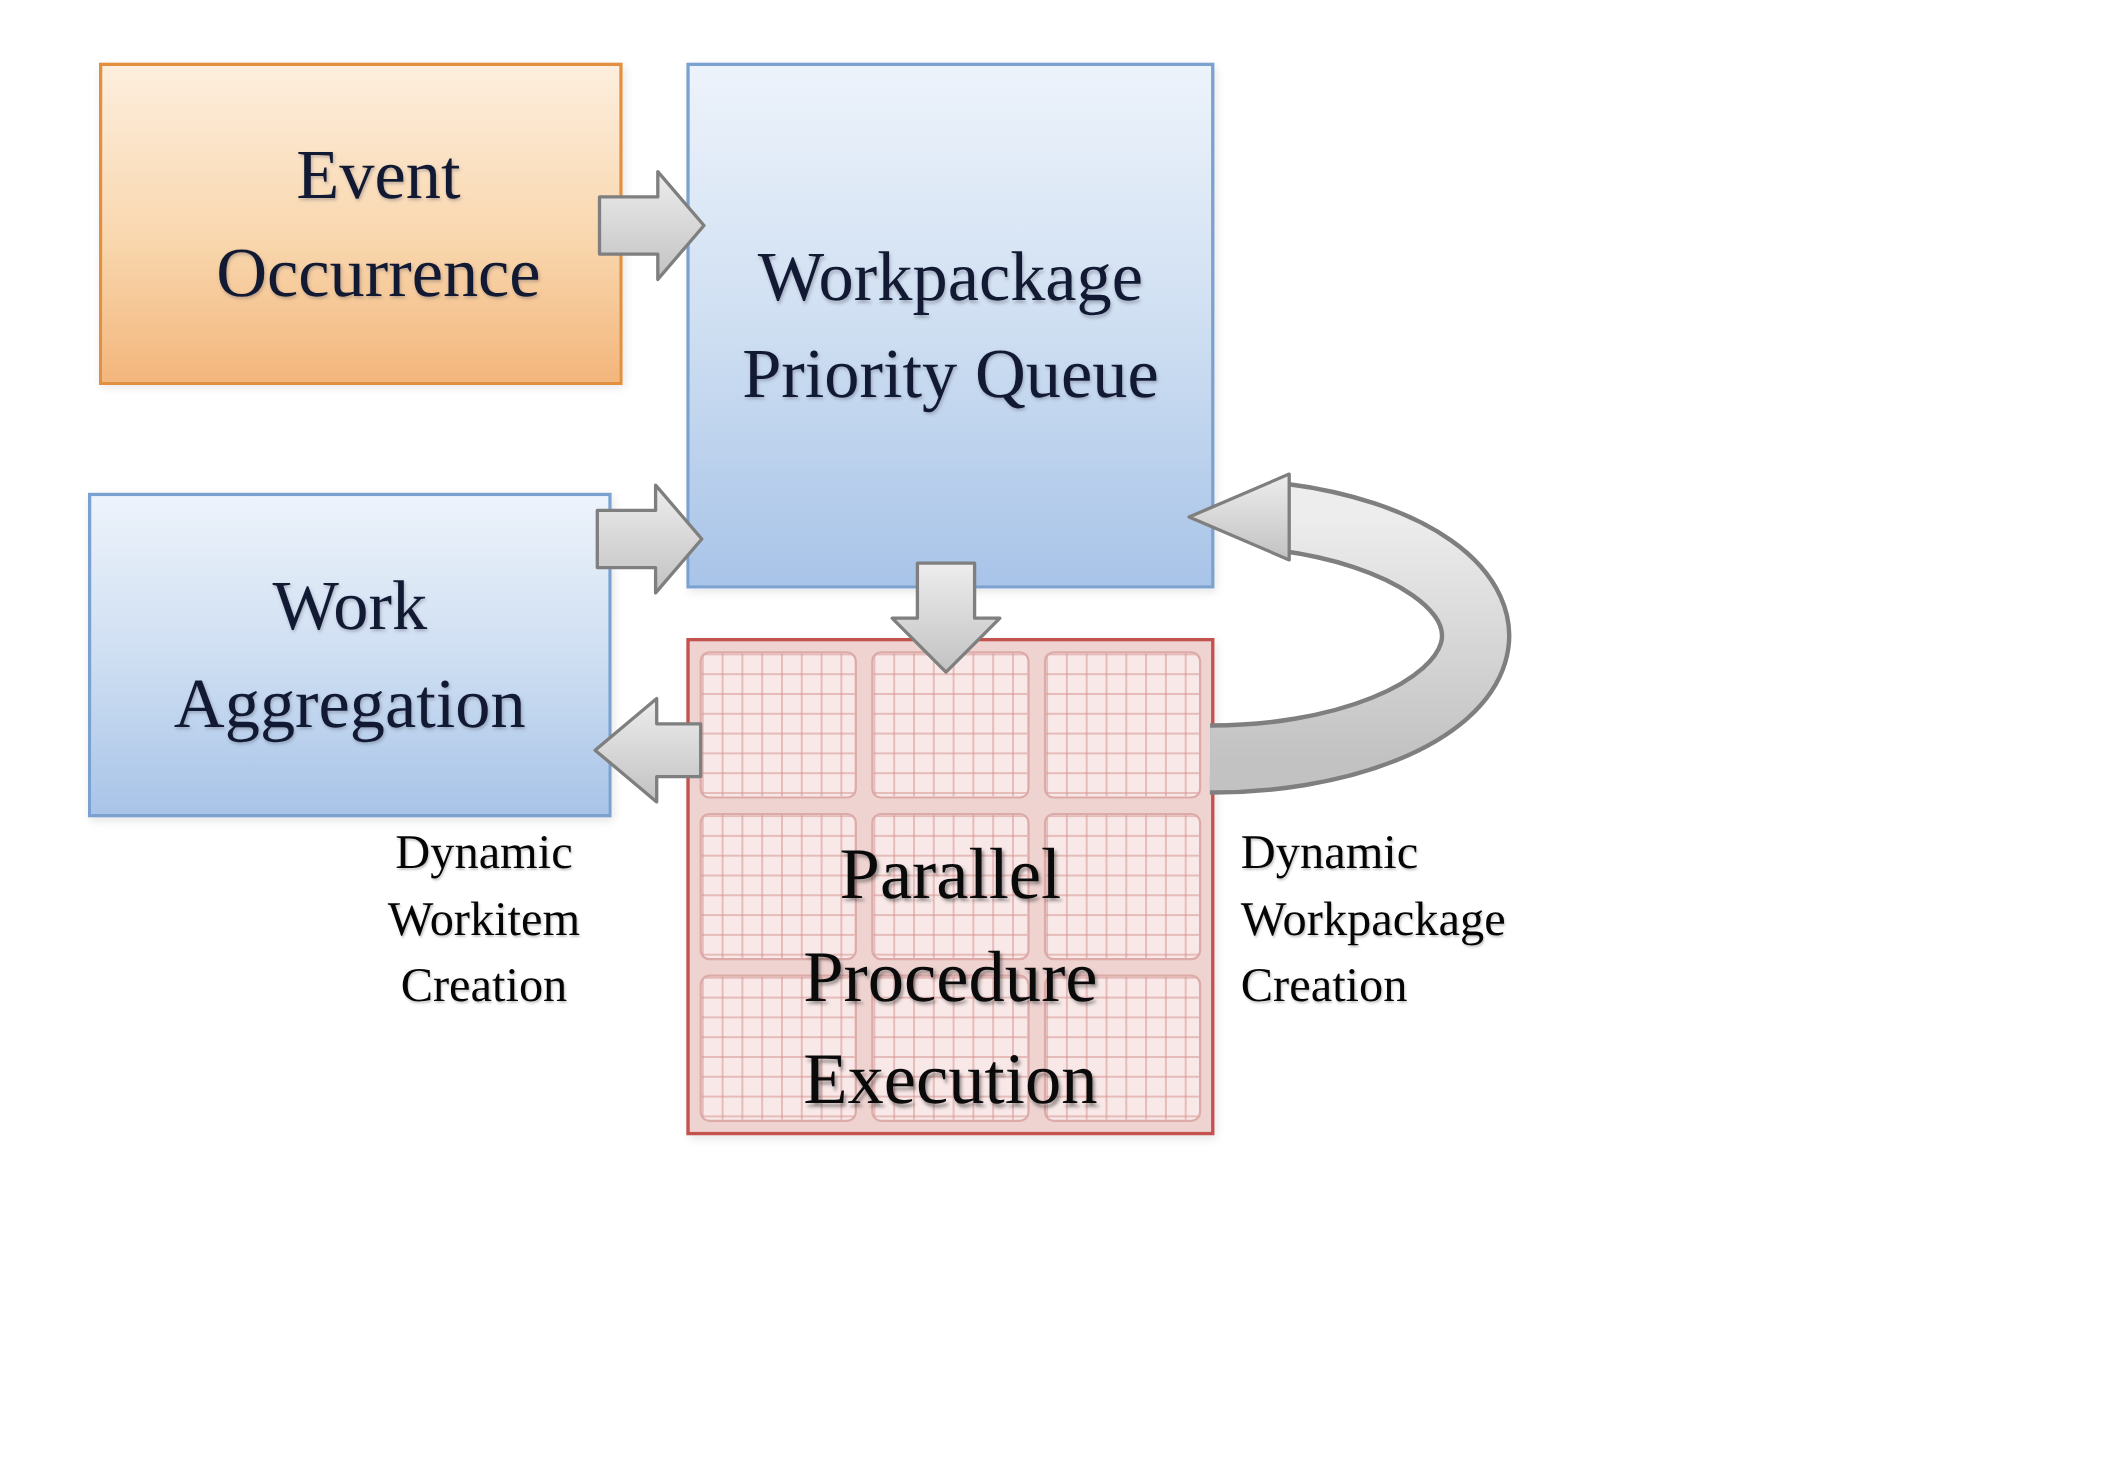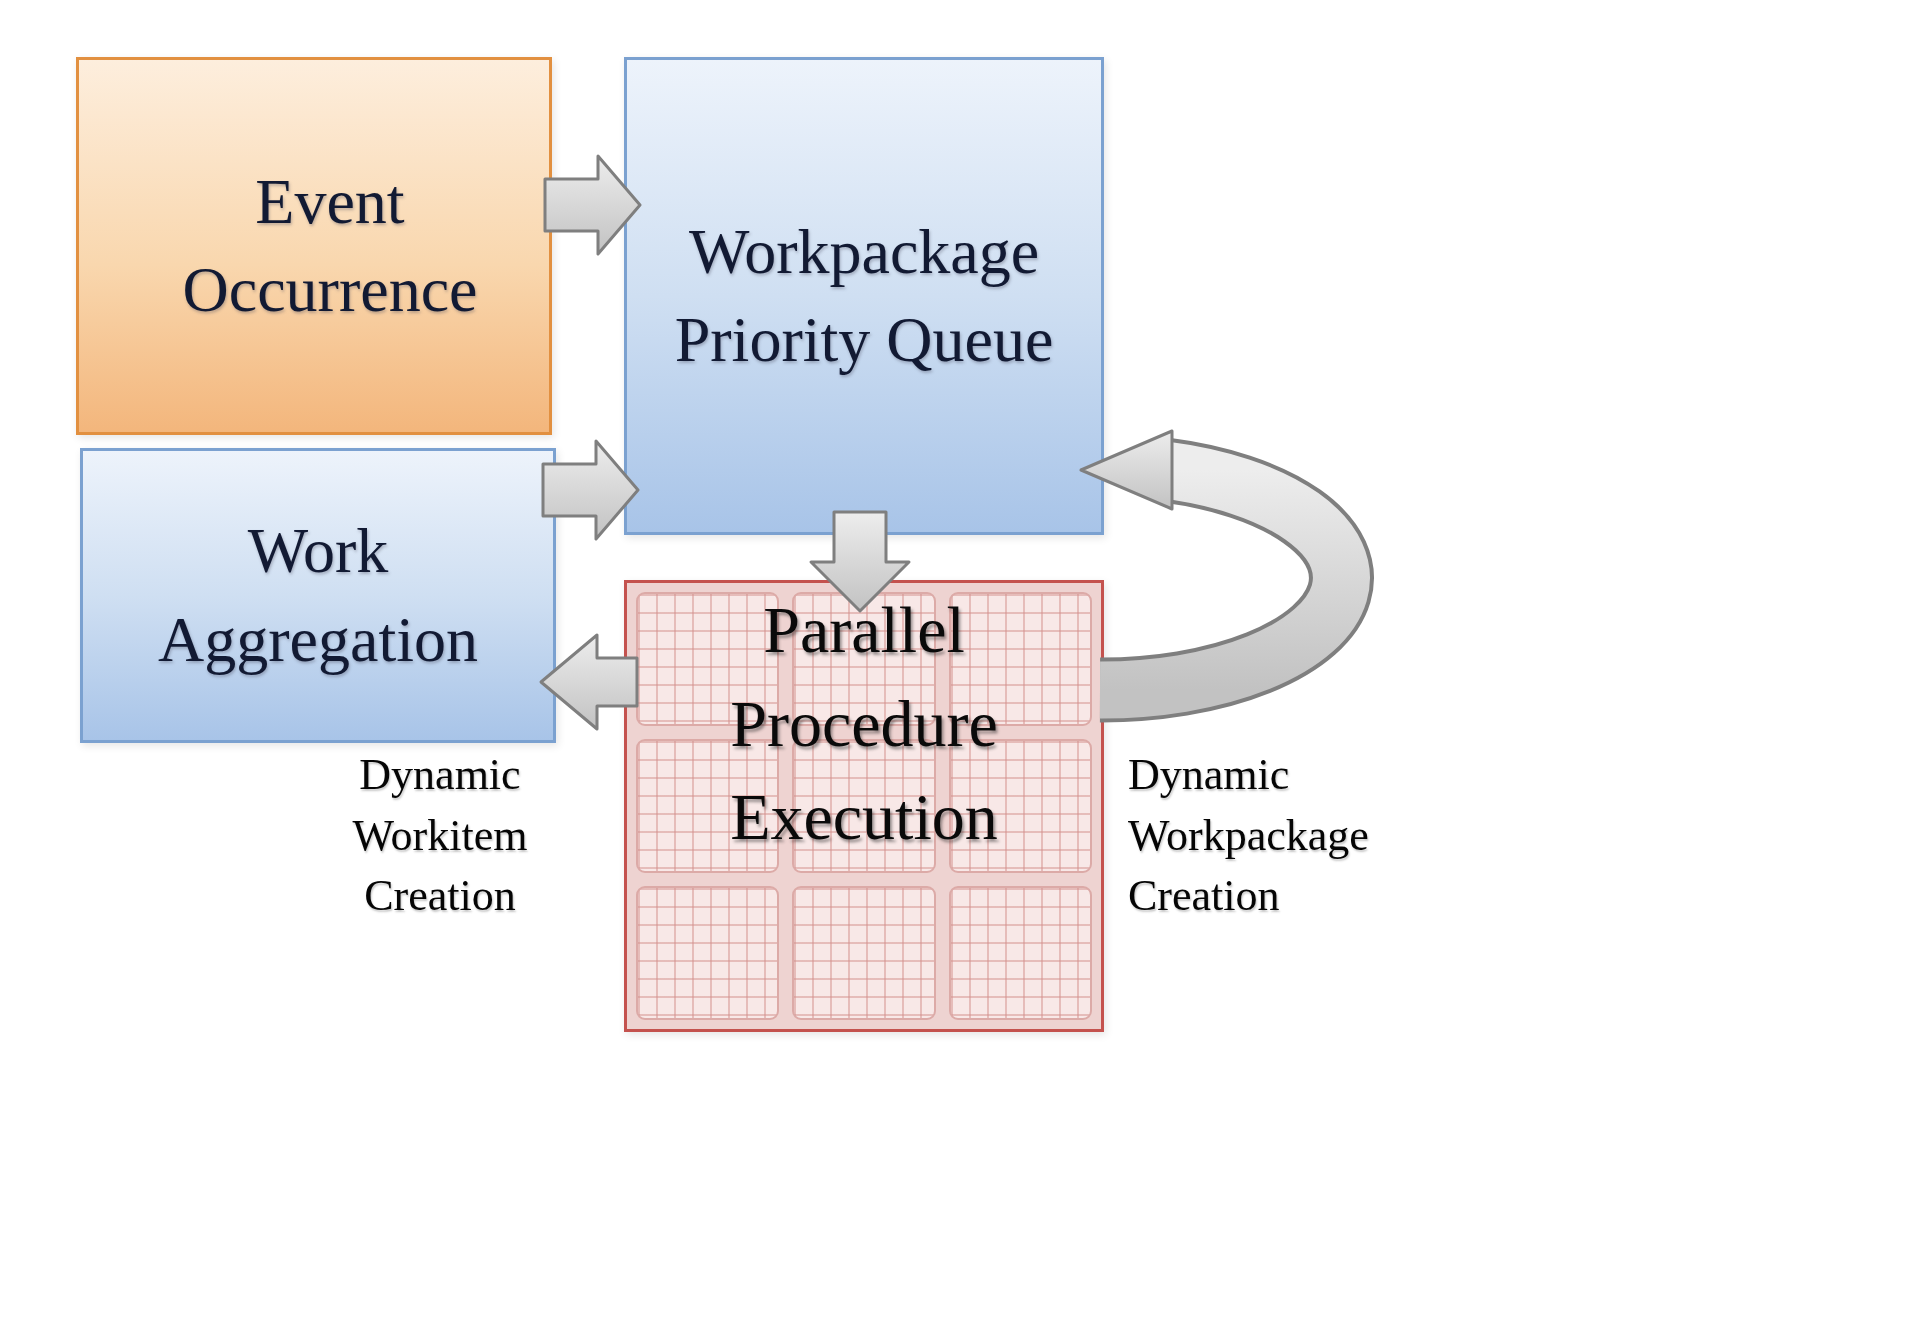--- a/index.html
+++ b/index.html
@@ -21,21 +21,21 @@
     box-shadow: 2px 3px 8px rgba(0,0,0,0.10);
   }
   .box-label {
     white-space: pre-line;
     font-size: 64px;
     line-height: 1.38;
     color: #121a33;
     text-shadow: 1px 2px 3px rgba(70,70,90,0.35);
   }
   .event-box {
-    left: 76px; top: 57px; width: 476px; height: 378px;
+    left: 90px; top: 57px; width: 476px; height: 293px;
     border: 3px solid #e29040;
     background: linear-gradient(180deg, #fdeedd 0%, #f9d7ae 55%, #f3b67c 100%);
     padding-left: 32px;
   }
   .queue-box {
     left: 624px; top: 57px; width: 480px; height: 478px;
     border: 3px solid #7ba1d0;
     background: linear-gradient(180deg, #edf3fb 0%, #cfdff2 50%, #a8c4e8 100%);
   }
   .aggregation-box {
@@ -59,21 +59,21 @@
     background-color: #f8e8e7;
     background-image:
       linear-gradient(rgba(211,144,141,0.5) 2px, transparent 2px),
       linear-gradient(90deg, rgba(211,144,141,0.5) 2px, transparent 2px);
     background-size: 18px 18px;
     border: 2px solid #dcaaa7;
     border-radius: 9px;
   }
   .execution-label {
     position: absolute; inset: 0; z-index: 2;
-    display: flex; align-items: flex-start; justify-content: center;
+    display: flex; align-items: flex-end; justify-content: center;
     text-align: center;
   }
   .execution-label .box-label {
     font-size: 66px;
     line-height: 1.42;
     color: #0a0a0a;
     text-shadow: 2px 3px 3px rgba(40,40,40,0.45);
   }
   .annotation {
     position: absolute;

